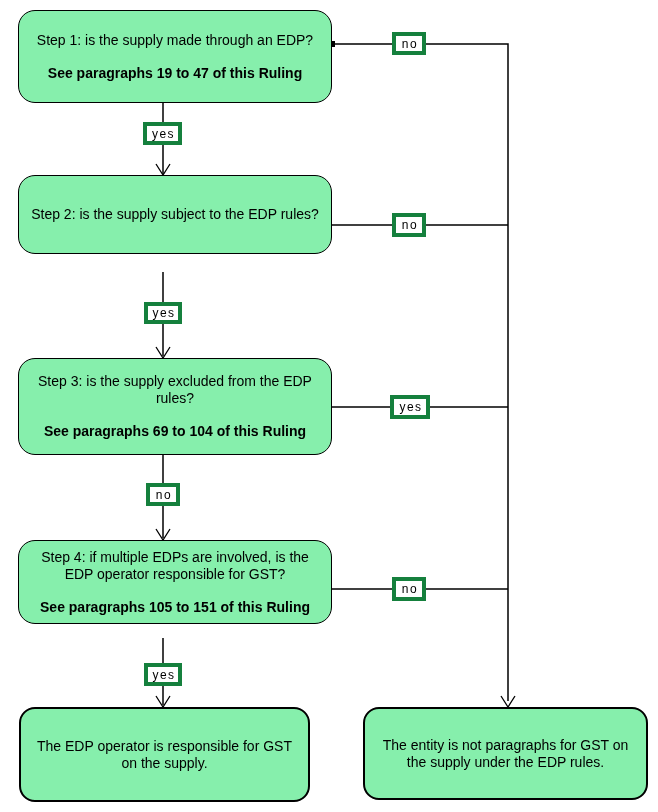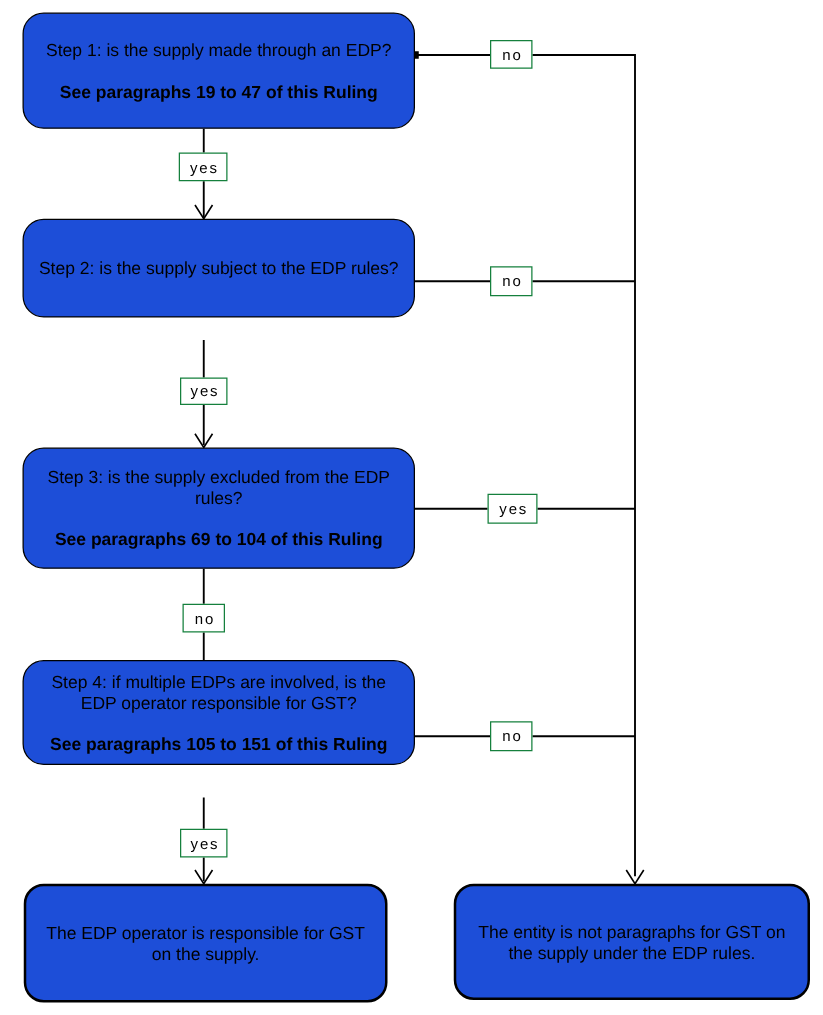--- a/index.html
+++ b/index.html
@@ -17,21 +17,21 @@
     color: #000000;
   }
   #connector-layer {
     position: absolute;
     left: 0; top: 0;
     width: 658px; height: 812px;
   }
   .flow-box {
     position: absolute;
     box-sizing: border-box;
-    background: #1d4ed8;
+    background: #86efac;
     border: 1.5px solid #000000;
     border-radius: 17px;
     display: flex;
     flex-direction: column;
     justify-content: center;
     align-items: center;
     text-align: center;
     font-size: 14px;
     line-height: 17px;
     padding: 6px 12px;
@@ -39,28 +39,28 @@
   .flow-box .question { font-weight: normal; }
   .flow-box .reference { font-weight: bold; margin-top: 16px; }
   .outcome-box {
     border-width: 2.5px;
     border-radius: 16px;
   }
   .step-box   { left: 18px; width: 314px; }
   #step-1-box { top: 10px;  height: 93px; }
   #step-2-box { top: 175px; height: 79px; }
   #step-3-box { top: 358px; height: 97px; }
-  #step-4-box { top: 528px; height: 84px; }
+  #step-4-box { top: 540px; height: 84px; }
   #outcome-left-box  { left: 19px;  top: 707px; width: 291px; height: 95px; }
   #outcome-right-box { left: 363px; top: 707px; width: 285px; height: 93px; }
   .branch-label {
     position: absolute;
     box-sizing: border-box;
     background: #ffffff;
-    border: 1px solid #15803d;
+    border: 4px solid #15803d;
     display: flex;
     justify-content: center;
     align-items: center;
     font-size: 12px;
     letter-spacing: 1.5px;
     padding-left: 2px; 
   }
   
   #label-right-1 { left: 392px; top: 32px;  width: 34px; height: 23px; }
   #label-right-2 { left: 392px; top: 213px; width: 34px; height: 24px; }

